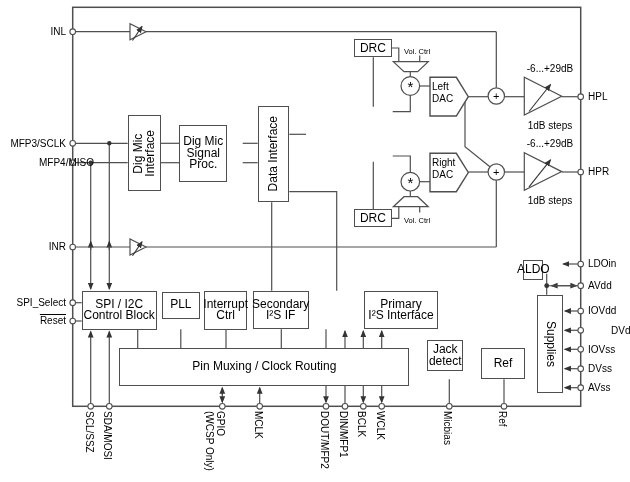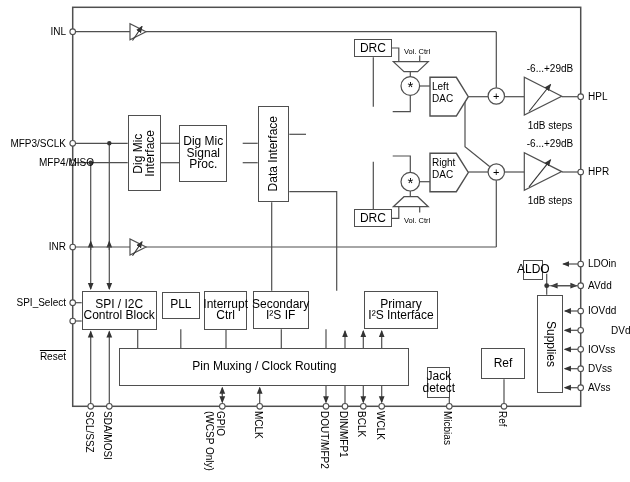--- a/index.html
+++ b/index.html
@@ -10,21 +10,21 @@
        display:flex;align-items:center;justify-content:center;text-align:center;
        font-size:12px;line-height:11.5px;white-space:pre-line;}
   .lbl{position:absolute;font-size:10px;line-height:11px;white-space:pre-line;}
   .lbl-left{left:0;width:66px;text-align:right;}
   .lbl-right{left:588px;text-align:left;}
   .vccw{writing-mode:vertical-rl;transform:rotate(180deg);}
   .vcw{writing-mode:vertical-rl;}
   .vpin{position:absolute;top:411px;height:72px;font-size:10px;line-height:11px;
         writing-mode:vertical-rl;white-space:pre-line;text-align:left;}
   .small{font-size:7.5px;}
-  .overline{text-decoration:overline;margin-top:36px;}
+  .overline{text-decoration:overline;}
   .gain{position:absolute;width:70px;text-align:center;font-size:10px;}
   .dacname{position:absolute;font-size:10px;line-height:11.5px;white-space:pre-line;text-align:left;}
 </style>
 </head>
 <body>
 
 <div id="stage">
 
   <svg id="wires" width="630" height="482" viewBox="0 0 630 482">
     <defs>
@@ -200,21 +200,21 @@
   <div class="blk" style="left:81.7px;top:290.7px;width:75px;height:39.3px;">SPI / I2C
 Control Block</div>
   <div class="blk" style="left:161.7px;top:291.7px;width:38.3px;height:27px;">PLL</div>
   <div class="blk" style="left:204px;top:290.7px;width:43.3px;height:39.3px;">Interrupt
 Ctrl</div>
   <div class="blk" style="left:252.7px;top:290.7px;width:56px;height:38.7px;">Secondary
 I²S IF</div>
   <div class="blk" style="left:316px;top:290.7px;width:74px;height:38.7px;margin-left:48px;">Primary
 I²S Interface</div>
   <div class="blk" style="left:119.3px;top:348.3px;width:290px;height:37.7px;">Pin Muxing / Clock Routing</div>
-  <div class="blk" style="left:427.3px;top:367px;width:23px;height:31px;">Jack
+  <div class="blk" style="left:427.3px;top:340px;width:36px;height:31px;">Jack
 detect</div>
   <div class="blk" style="left:481px;top:348.3px;width:44px;height:31px;">Ref</div>
   <div class="blk" style="left:523.3px;top:260px;width:20px;height:20px;">ALDO</div>
   <div class="blk" style="left:536.7px;top:294.7px;width:26.7px;height:98.3px;"><span class="vcw">Supplies</span></div>
 
   <div class="dacname" style="left:432px;top:81px;">Left
 DAC</div>
   <div class="dacname" style="left:432px;top:157px;">Right
 DAC</div>
 

